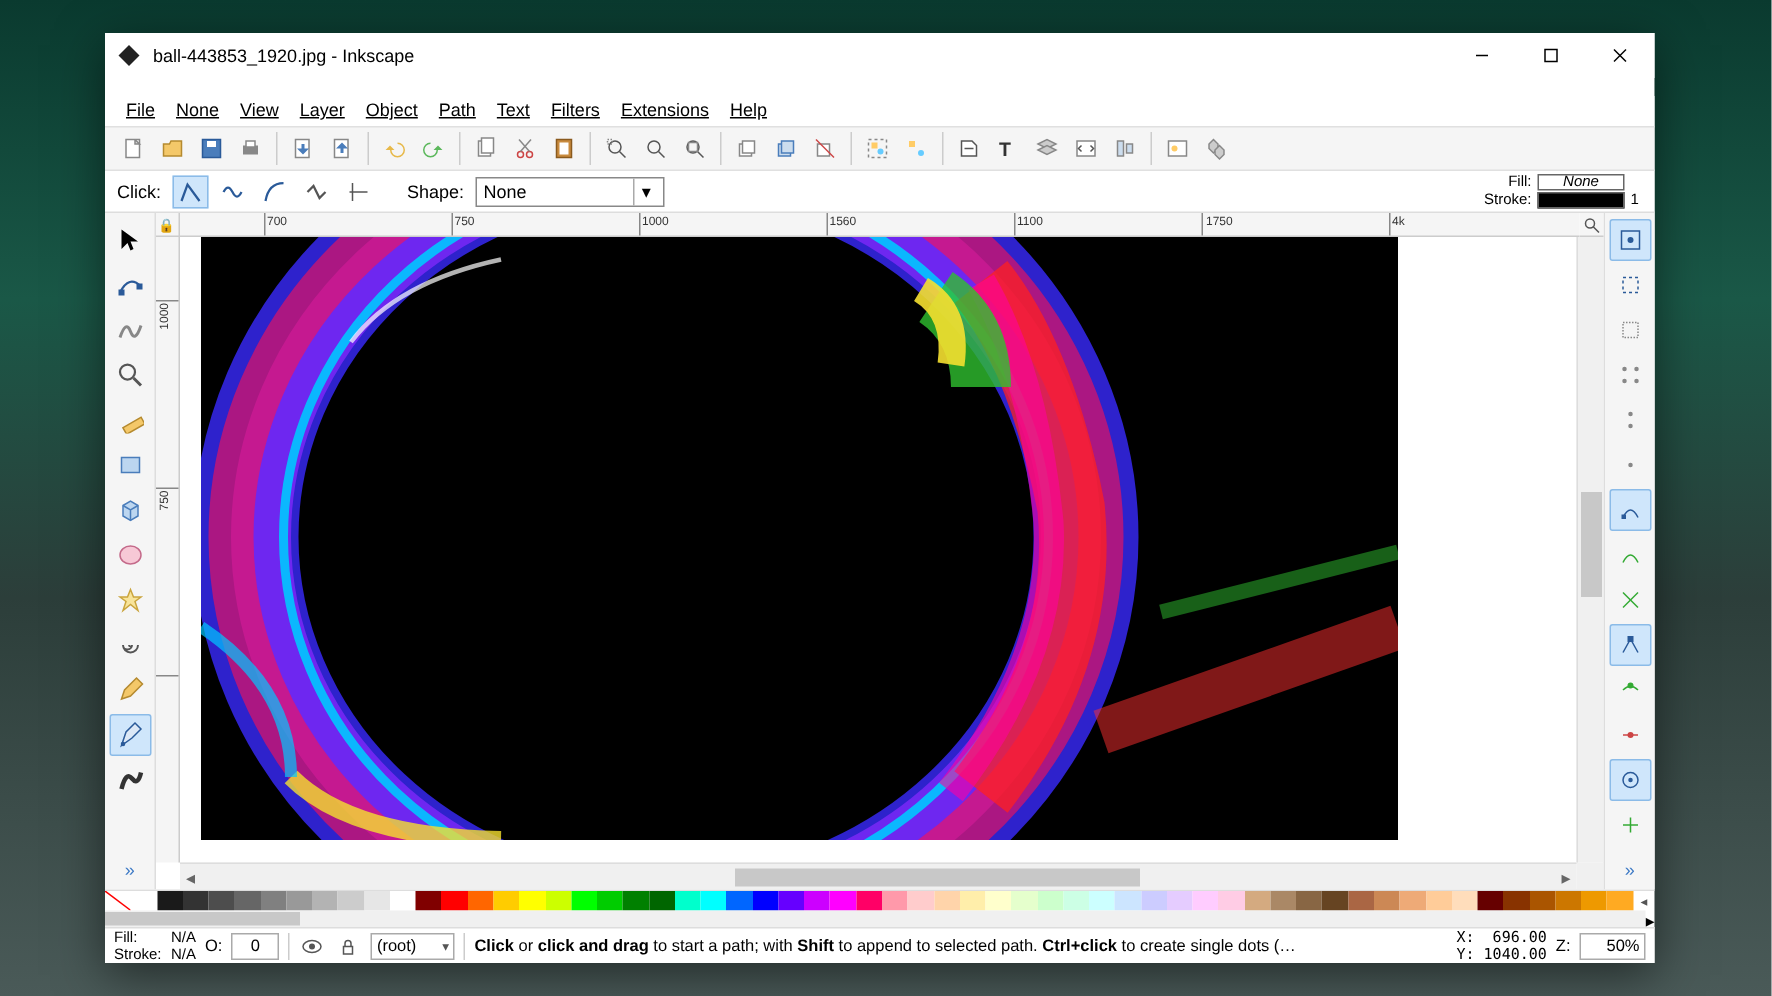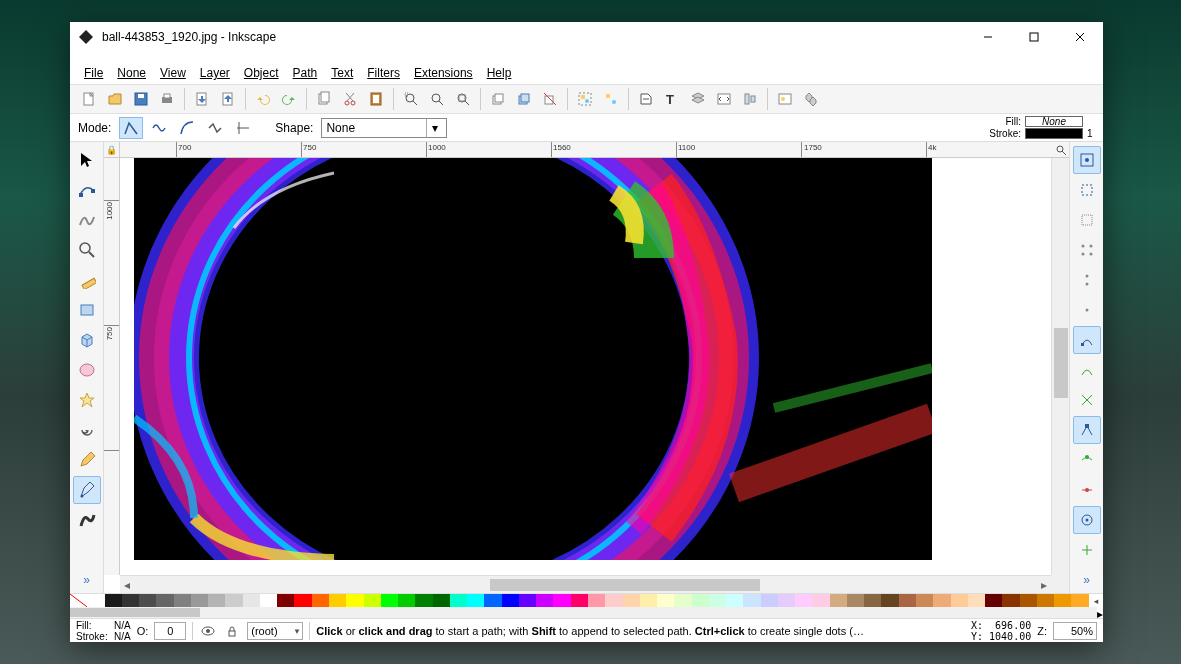--- a/index.html
+++ b/index.html
@@ -364,21 +364,21 @@
       </div>
     <div class="tbtn">
         <svg class="ic" viewBox="0 0 16 16">
           <path d="M6 2l-3 3v3l3 3 3-3V5z" fill="#ccc" stroke="#888"></path>
           <path d="M10 6l-3 3v3l3 3 3-3V9z" fill="#ccc" stroke="#888"></path>
         </svg>
       </div>
   </div>
 
   <div class="tooloptions">
-    <span class="label">Mode:</span>
+    <span class="label">Click:</span>
     <div class="optbtn active">
         <svg width="16" height="16">
           <path d="M2 14 L6 3 L14 14" fill="none" stroke="#2a5a99" stroke-width="1.5"></path>
         </svg>
       </div>
     <div class="optbtn">
         <svg width="16" height="16">
           <path d="M2 8 Q5 2 8 8 T14 8" fill="none" stroke="#2a5a99" stroke-width="1.5"></path>
         </svg>
       </div>

